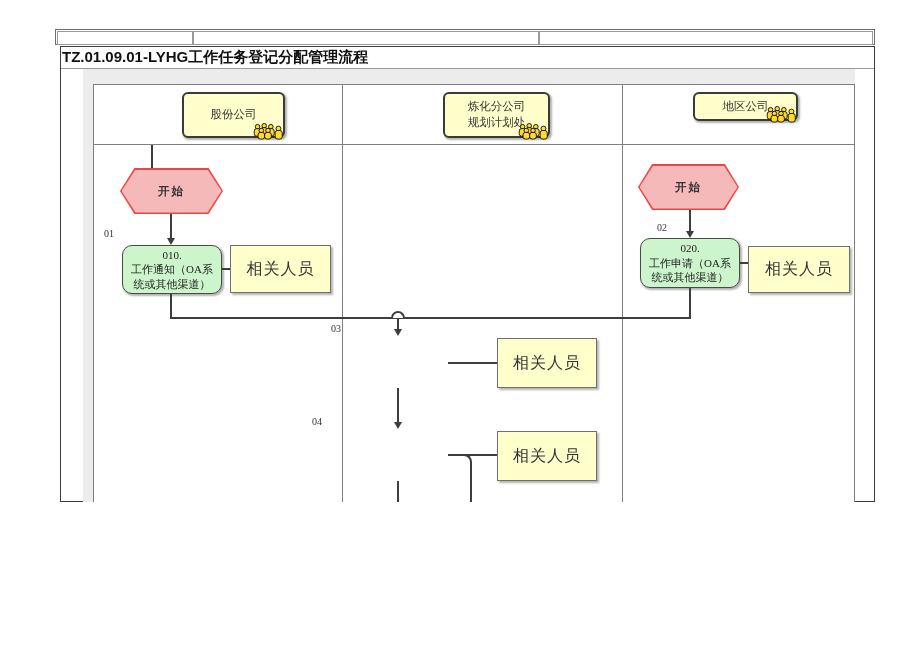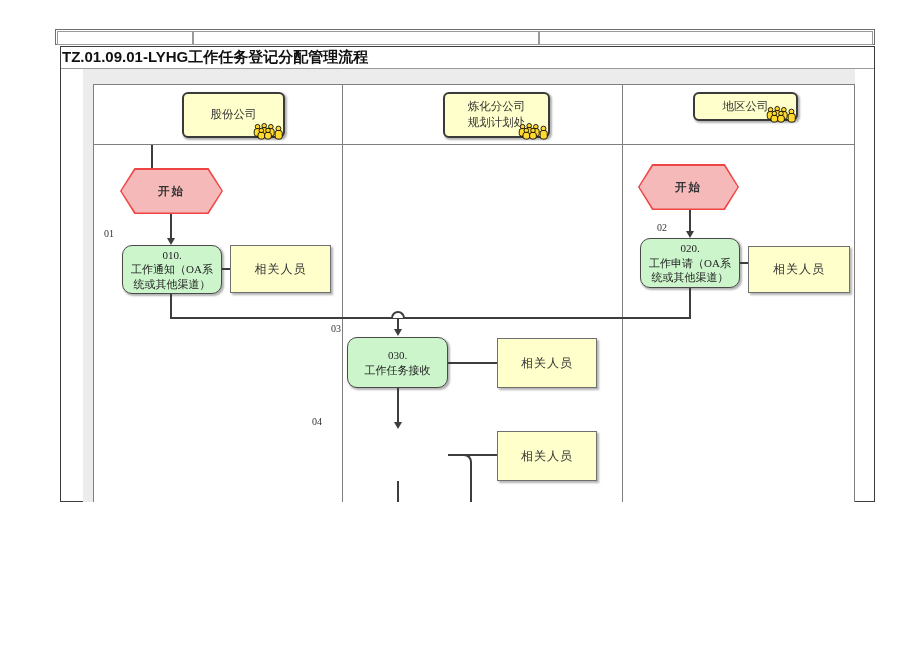--- a/index.html
+++ b/index.html
@@ -31,21 +31,21 @@
 
   
   .header-box{background:#ffffcc;border:2px solid #3a3a3a;border-radius:6px;
               box-shadow:1.5px 1.5px 2px rgba(0,0,0,.3);display:flex;flex-direction:column;
               align-items:center;justify-content:center;font-size:11.5px;color:#333;line-height:1.35;}
   .process-box{background:#ccf5cc;border:1px solid #4a4a4a;border-radius:10px;
                box-shadow:1.5px 1.5px 2px rgba(0,0,0,.3);display:flex;flex-direction:column;
                align-items:center;justify-content:center;font-size:11px;color:#222;line-height:1.32;text-align:center;}
   .annotation-box{background:#ffffcc;border:1px solid #707070;
                   box-shadow:1.5px 1.5px 2px rgba(0,0,0,.3);display:flex;align-items:center;
-                  justify-content:center;font-size:12px;color:#333;letter-spacing:1px;}
+                  justify-content:center;font-size:16px;color:#333;letter-spacing:1px;}
   .hex-outer{clip-path:polygon(0 50%,14% 0,86% 0,100% 50%,86% 100%,14% 100%);background:#ef4444;font-weight:bold;}
   .hex-inner{position:absolute;left:1.5px;top:1.5px;right:1.5px;bottom:1.5px;
              clip-path:polygon(0 50%,14% 0,86% 0,100% 50%,86% 100%,14% 100%);background:#f5b9b9;
              display:flex;align-items:center;justify-content:center;font-size:11.5px;color:#333;letter-spacing:2px;}
   .step-num{font-size:10px;color:#333;}
 
   
   .vline{width:2px;background:#3d3d3d;}
   .hline{height:2px;background:#3d3d3d;}
   .arrow-down{width:0;height:0;border-left:4px solid transparent;border-right:4px solid transparent;
@@ -174,25 +174,20 @@
     <span>相关人员</span>
   </div>
   <div class="abs vline" style="left:689px;top:288px;height:31px;"></div>
 
   <div class="abs hline" style="left:170px;top:317px;width:521px;"></div>
   <div class="abs hop" style="left:391px;top:311px;"></div>
   <div class="abs vline" style="left:397px;top:319px;height:11px;"></div>
   <div class="abs arrow-down" style="left:394px;top:329px;"></div>
 
   <div class="abs step-num" style="left:331px;top:323px;">03</div>
-  <div class="abs process-box" style="left:347px;top:337px;width:101px;height:51px;">
-    <span class="box-line">030.</span>
-    <span class="box-line">工作任务接收</span>
-    <span class="box-line"></span>
-  </div>
   <div class="abs hline" style="left:448px;top:362px;width:49px;"></div>
   <div class="abs annotation-box" style="left:497px;top:338px;width:100px;height:50px;">
     <span>相关人员</span>
   </div>
   <div class="abs vline" style="left:397px;top:388px;height:35px;"></div>
   <div class="abs arrow-down" style="left:394px;top:422px;"></div>
 
   <div class="abs step-num" style="left:312px;top:416px;">04</div>
   <div class="abs hline" style="left:448px;top:454px;width:49px;"></div>
   <div class="abs corner-rd" style="left:460px;top:454px;"></div>

